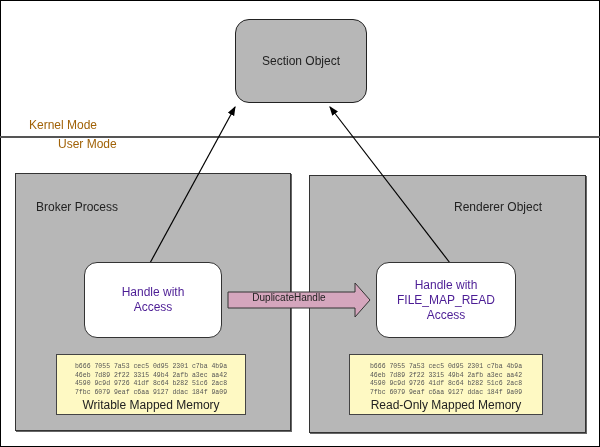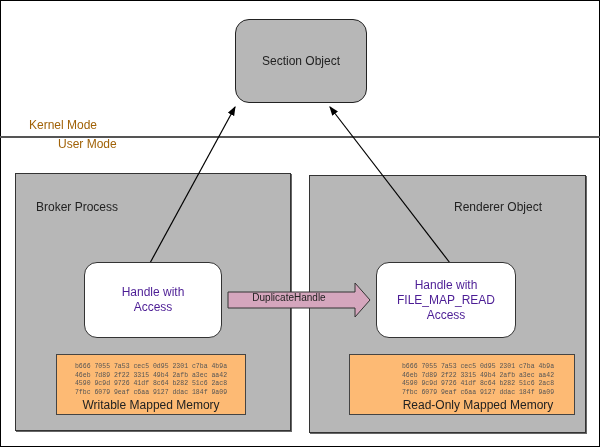--- a/index.html
+++ b/index.html
@@ -52,21 +52,21 @@
   <span>Handle with</span>
   <span>Access</span>
 </div>
 
 <div class="handle" style="left:376px;top:262px;width:138px;height:74px;">
   <span>Handle with</span>
   <span>FILE_MAP_READ</span>
   <span>Access</span>
 </div>
 
-<div class="mem" style="left:56px;top:354px;width:188px;height:59px;background:#fdba74;">
+<div class="mem" style="left:56px;top:354px;width:188px;height:59px;background:#fef9c3;">
   <div class="hex"><div>b666 7055 7a53 cec5 0d95 2301 c7ba 4b9a</div><div>46eb 7d89 2f22 3315 49b4 2afb a3ec aa42</div><div>4590 9c9d 9726 41df 8c64 b282 51c6 2ac8</div><div>7fbc 6079 9eaf c6aa 9127 ddac 184f 9a09</div></div>
   <div class="mem-label">Writable Mapped Memory</div>
 </div>
 
-<div class="mem" style="left:349px;top:354px;width:192px;height:59px;background:#fdba74;padding-left:32px;">
+<div class="mem" style="left:349px;top:354px;width:192px;height:59px;background:#fef9c3;">
   <div class="hex"><div>b666 7055 7a53 cec5 0d95 2301 c7ba 4b9a</div><div>46eb 7d89 2f22 3315 49b4 2afb a3ec aa42</div><div>4590 9c9d 9726 41df 8c64 b282 51c6 2ac8</div><div>7fbc 6079 9eaf c6aa 9127 ddac 184f 9a09</div></div>
   <div class="mem-label">Read-Only Mapped Memory</div>
 </div>
 
 </body></html>

